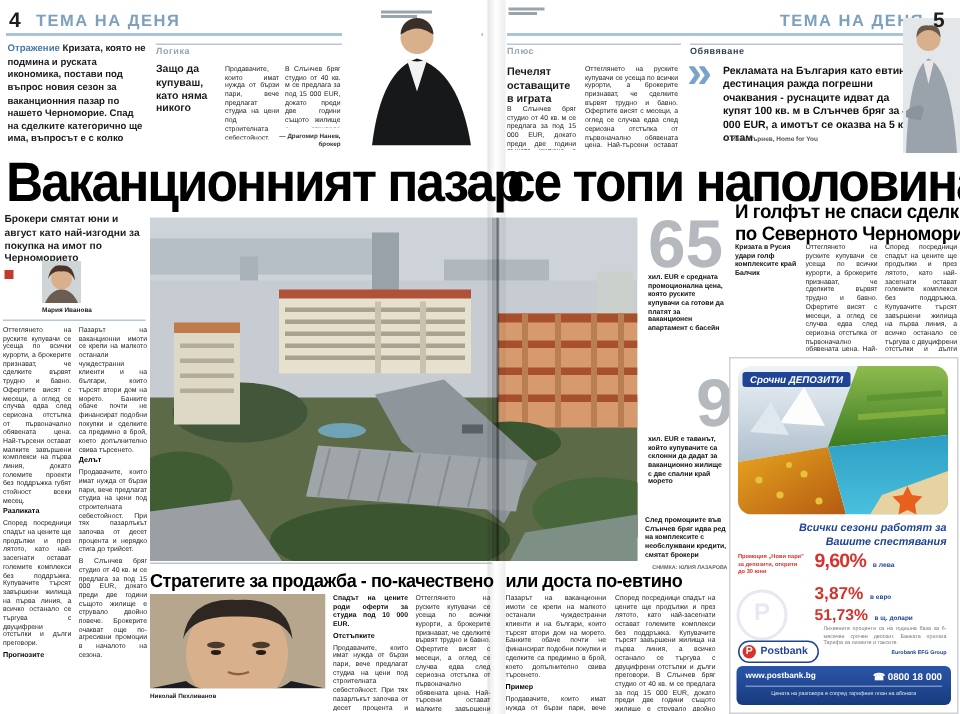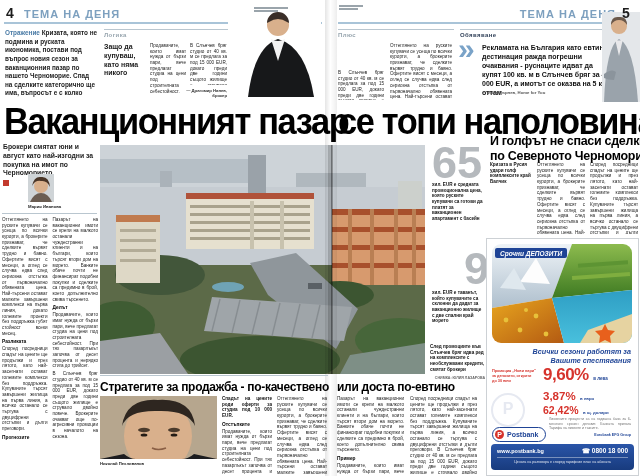--- a/index.html
+++ b/index.html
@@ -176,20 +176,21 @@
       <circle cx="17" cy="14" r="8" fill="#d9b08c"></circle>
       <path d="M9 13 Q9 4 17 5 Q25 4 25 13 Q22 8 17 8 Q12 8 9 13" fill="#6b584a"></path>
       <path d="M2 90 Q4 34 17 27 Q32 34 36 90 Z" fill="#9aa3ab"></path>
       <path d="M13 27 L17 44 L21 27 Q17 30 13 27" fill="#e8e8ea"></path>
       <path d="M2 62 Q10 56 14 60 L12 68 Q6 68 2 66 Z" fill="#8b949c"></path>
     </svg>
   </div>
 
   <div class="abs rule" style="left:338px;top:29px;width:116px;"></div>
   <div class="abs label" style="left:338px;top:32px;">Плюс</div>
+  <div class="abs" style="left:338px;top:43px;width:46px;font-size:7.2px;font-weight:bold;line-height:1.25;">Печелят оставащите в играта</div>
   <div class="abs micro" style="left:338px;top:70px;width:46px;height:30px;">В Слънчев бряг студио от 40 кв. м се предлага за под 15 000 EUR, докато преди две години същото жилище е струвало двойно повече. Брокерите очакват още по-агресивни промоции в началото на сезона.</div>
   <div class="abs micro" style="left:390px;top:43px;width:62px;height:57px;">Оттеглянето на руските купувачи се усеща по всички курорти, а брокерите признават, че сделките вървят трудно и бавно. Офертите висят с месеци, а оглед се случва едва след сериозна отстъпка от първоначално обявената цена. Най-търсени остават малките завършени комплекси на първа линия, докато големите проекти без поддръжка губят стойност всеки месец.</div>
 
   <div class="abs rule" style="left:460px;top:29px;width:150px;"></div>
   <div class="abs label-dark" style="left:460px;top:32px;">Обявяване</div>
   <div class="abs" style="left:458px;top:34px;font-size:30px;font-weight:bold;color:#7aa3c8;line-height:1;">»</div>
   <div class="abs" style="left:482px;top:43px;width:128px;font-size:7px;font-weight:bold;line-height:1.3;color:#111;">Рекламата на България като евтина дестинация ражда погрешни очаквания - руснаците идват да купят 100 кв. м в Слънчев бряг за 40 000 EUR, а имотът се оказва на 5 км оттам</div>
   <div class="abs" style="left:482px;top:90px;font-size:4.3px;font-weight:bold;color:#555;">— Иван Гърнев, Home for You</div>
 
   <div class="abs headline" style="left:338px;top:101px;z-index:2;">се топи наполовина</div>
@@ -290,29 +291,29 @@
           <path d="M113 80 l3 6 7 1 -5 5 1 7 -6 -3 -6 3 1 -7 -5 -5 7 -1 z" fill="#e8601c"></path>
         </g>
       </svg>
     </div>
     <div class="abs" style="left:8px;top:9px;background:#1f4496;color:#fff;font-size:6.5px;font-weight:bold;font-style:italic;padding:1.5px 5px;border-radius:2px;">Срочни ДЕПОЗИТИ</div>
 
     <div class="abs pre" style="left:26px;top:108px;width:118px;text-align:right;color:#1f4496;font-size:7.2px;font-weight:bold;font-style:italic;line-height:1.25;">Всички сезони работят за
 Вашите спестявания</div>
 
     <div class="abs" style="left:56px;top:126px;">
-      <span style="font-size:17px;font-weight:bold;color:#d6332c;letter-spacing:-.5px;">9,60%</span>
+      <span style="font-size:13px;font-weight:bold;color:#d6332c;letter-spacing:-.5px;">9,60%</span>
       <span style="font-size:4.5px;font-weight:bold;color:#1f4496;">в лева</span>
     </div>
     <div class="abs" style="left:56px;top:147px;">
       <span style="font-size:11.5px;font-weight:bold;color:#d6332c;">3,87%</span>
       <span style="font-size:4.3px;font-weight:bold;color:#1f4496;">в евро</span>
     </div>
     <div class="abs" style="left:56px;top:161px;">
-      <span style="font-size:10.5px;font-weight:bold;color:#d6332c;">62,42%</span>
+      <span style="font-size:10.5px;font-weight:bold;color:#d6332c;">51,73%</span>
       <span style="font-size:4.3px;font-weight:bold;color:#1f4496;">в щ. долари</span>
     </div>
 
     <div class="abs" style="left:5px;top:130px;width:44px;font-size:3.8px;font-weight:bold;color:#d6332c;line-height:1.3;">Промоция „Нови пари” за депозити, открити до 30 юни</div>
     <div class="abs" style="left:4px;top:154px;width:30px;height:30px;border:2px solid #e6e9f1;border-radius:50%;color:#e6e9f1;font-size:16px;font-weight:bold;text-align:center;line-height:28px;">P</div>
 
     <div class="abs" style="left:62px;top:178px;width:82px;font-size:3.6px;color:#777;line-height:1.3;text-align:justify;">Лихвените проценти са на годишна база за 6-месечен срочен депозит. Банката прилага Тарифа за лихвите и таксите.</div>
     <div class="abs" style="left:96px;top:194px;width:48px;font-size:3.6px;color:#1f4496;text-align:right;font-weight:bold;">Eurobank EFG Group</div>
 
     <div class="abs" style="left:5px;top:188px;height:13px;border:1.5px solid #1f4496;border-radius:9px;background:#fff;display:flex;align-items:center;padding:0 6px 0 2px;">

